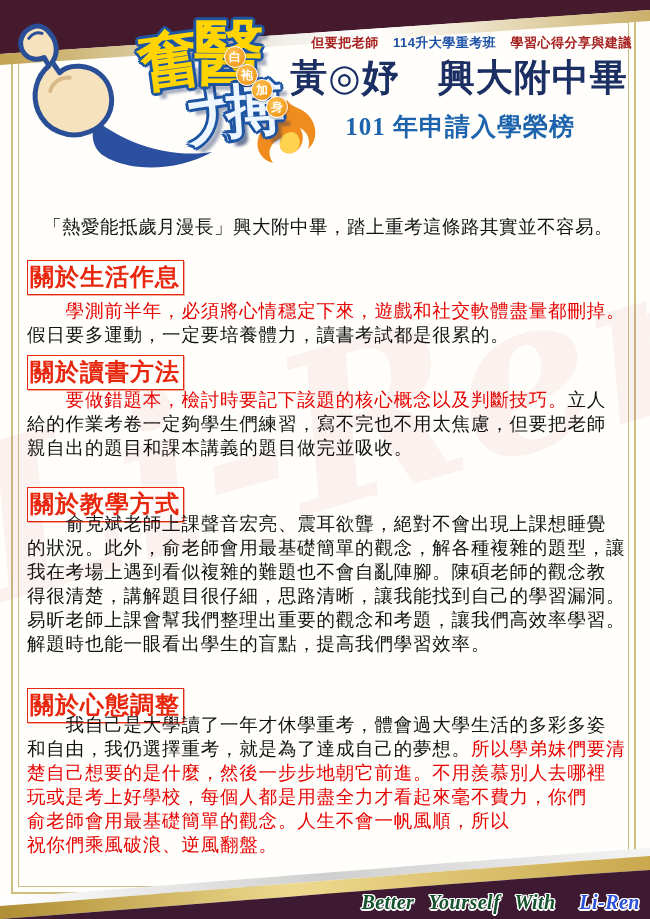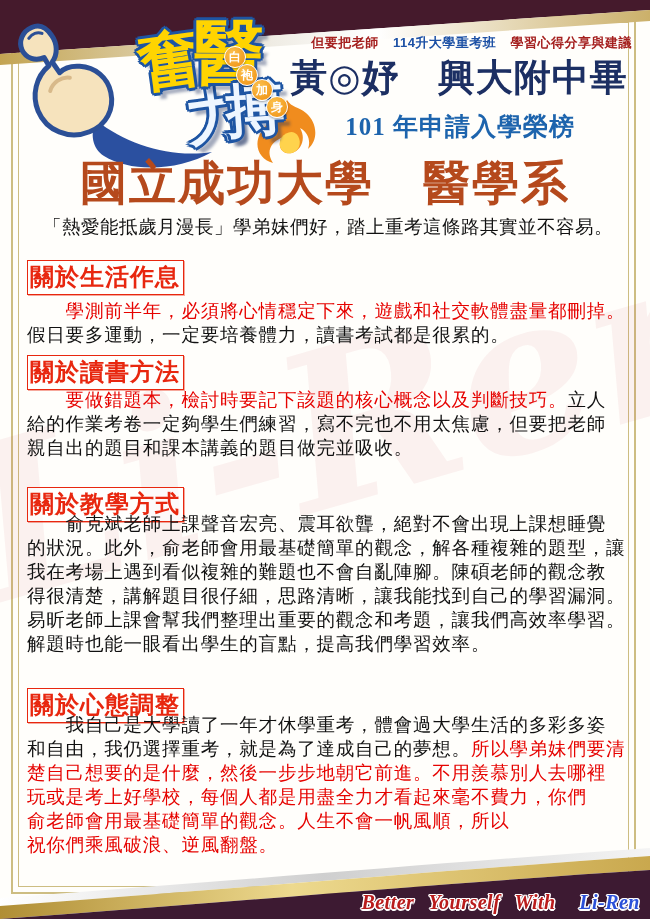--- a/index.html
+++ b/index.html
@@ -95,21 +95,21 @@
   .seg.black{color:#111;}
   
   .bottom-band{position:absolute; left:0; bottom:0; width:650px; height:75px;}
   .footer-tagline{
     position:absolute; right:10px; bottom:5px;
     font-family:"Liberation Serif","DejaVu Serif",serif;
     font-style:italic; font-weight:bold; font-size:20px;
     letter-spacing:.5px; word-spacing:9px; white-space:nowrap;
   }
   .footer-tagline .t-red{
-    color:#b91c1c;
+    color:#14532d;
     text-shadow:1.5px 0 0 #fff,-1.5px 0 0 #fff,0 1.5px 0 #fff,0 -1.5px 0 #fff,
       1px 1px 0 #fff,-1px 1px 0 #fff,1px -1px 0 #fff,-1px -1px 0 #fff;
   }
   .footer-tagline .t-blue{
     color:#2b50d9; margin-left:9px;
     text-shadow:1.5px 0 0 #fff,-1.5px 0 0 #fff,0 1.5px 0 #fff,0 -1.5px 0 #fff,
       1px 1px 0 #fff,-1px 1px 0 #fff,1px -1px 0 #fff,-1px -1px 0 #fff;
   }
 </style>
 </head>
@@ -174,22 +174,21 @@
   </div>
 
   <div class="tagline-row">
     <span class="org">但要把老師</span>
     <span class="program">114升大學重考班</span>
     <span class="subtitle">學習心得分享與建議</span>
   </div>
 
   <div class="student-line">黃◎妤　興大附中畢</div>
   <div class="honor-line">101 年申請入學榮榜</div>
-  <div class="result-line">國立成功大學　醫學系</div>
-  <div class="intro-line">「熱愛能抵歲月漫長」學弟妹們好，踏上重考這條路其實並不容易。</div>
+  <div class="intro-line">「熱愛能抵歲月漫長」興大附中畢，踏上重考這條路其實並不容易。</div>
 
   <div class="sec-head" style="top:260px;">關於生活作息</div>
   <div class="sec-para" style="top:301px;font-family:Liberation Mono, monospace;"><span class="seg red">　　學測前半年，必須將心情穩定下來，遊戲和社交軟體盡量都刪掉。
 </span><span class="seg black">假日要多運動，一定要培養體力，讀書考試都是很累的。</span></div>
 
   <div class="sec-head" style="top:355px;">關於讀書方法</div>
   <div class="sec-para" style="top:388px;"><span class="seg red">　　要做錯題本，檢討時要記下該題的核心概念以及判斷技巧。</span><span class="seg black">立人
 給的作業考卷一定夠學生們練習，寫不完也不用太焦慮，但要把老師
 親自出的題目和課本講義的題目做完並吸收。</span></div>
 

